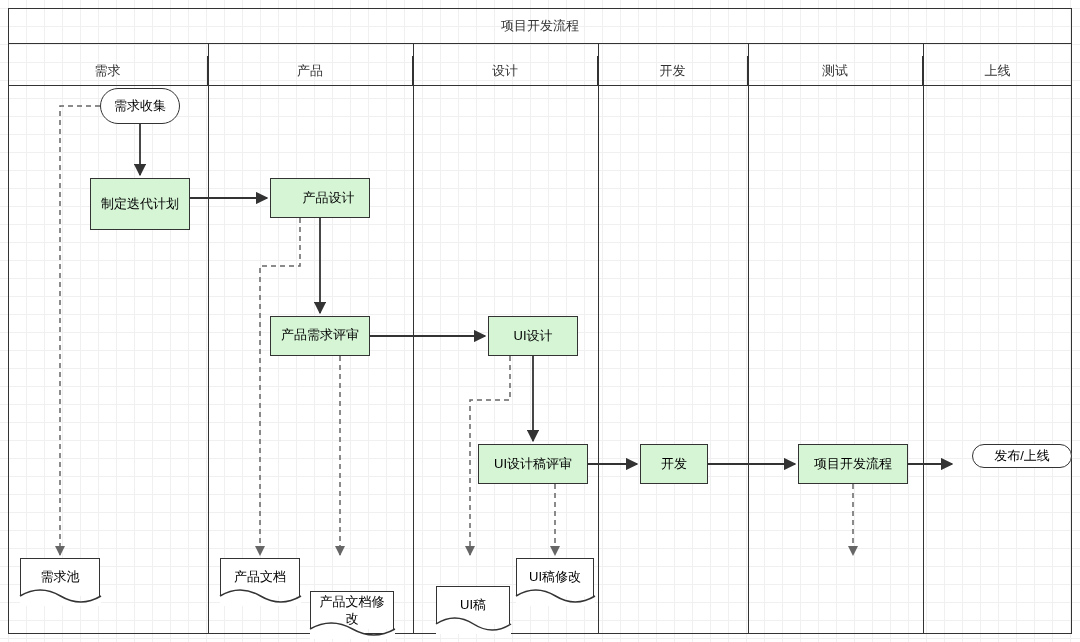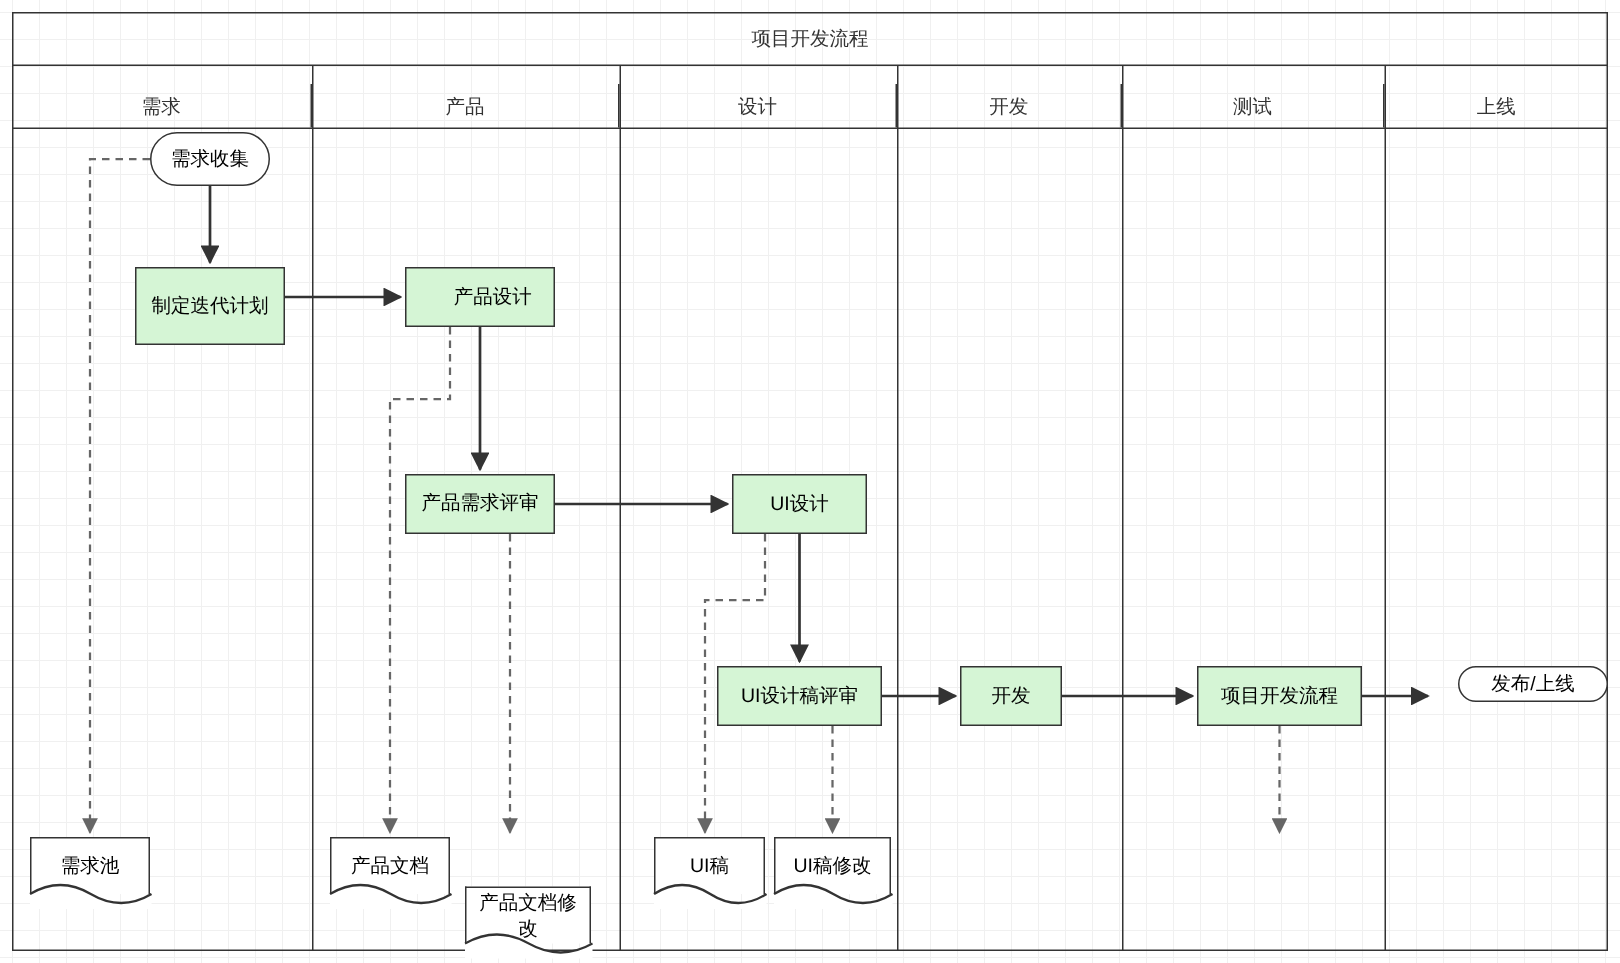--- a/index.html
+++ b/index.html
@@ -162,21 +162,21 @@
   </div>
 
   <div class="node document" style="left:310px; top:558px; width:84px; height:38px;margin-top:33px;">
     <span>产品文档修改</span>
     <svg class="doc-wave" viewBox="0 0 96 20" preserveAspectRatio="none">
         <path d="M0,10 Q24,-2 48,10 T96,10 L96,20 L0,20 Z" fill="#fff"></path>
         <path d="M0,10 Q24,-2 48,10 T96,10" fill="none" stroke="#333" stroke-width="1.5"></path>
       </svg>
   </div>
 
-  <div class="node document" style="left:436px; top:558px; width:74px; height:38px;">
+  <div class="node document" style="left:436px; top:586px; width:74px; height:38px;">
     <span>UI稿</span>
     <svg class="doc-wave" viewBox="0 0 70 20" preserveAspectRatio="none">
         <path d="M0,10 Q17.5,-2 35,10 T70,10 L70,20 L0,20 Z" fill="#fff"></path>
         <path d="M0,10 Q17.5,-2 35,10 T70,10" fill="none" stroke="#333" stroke-width="1.5"></path>
       </svg>
   </div>
 
   <div class="node document" style="left:516px; top:558px; width:78px; height:38px;">
     <span>UI稿修改</span>
     <svg class="doc-wave" viewBox="0 0 78 20" preserveAspectRatio="none">

